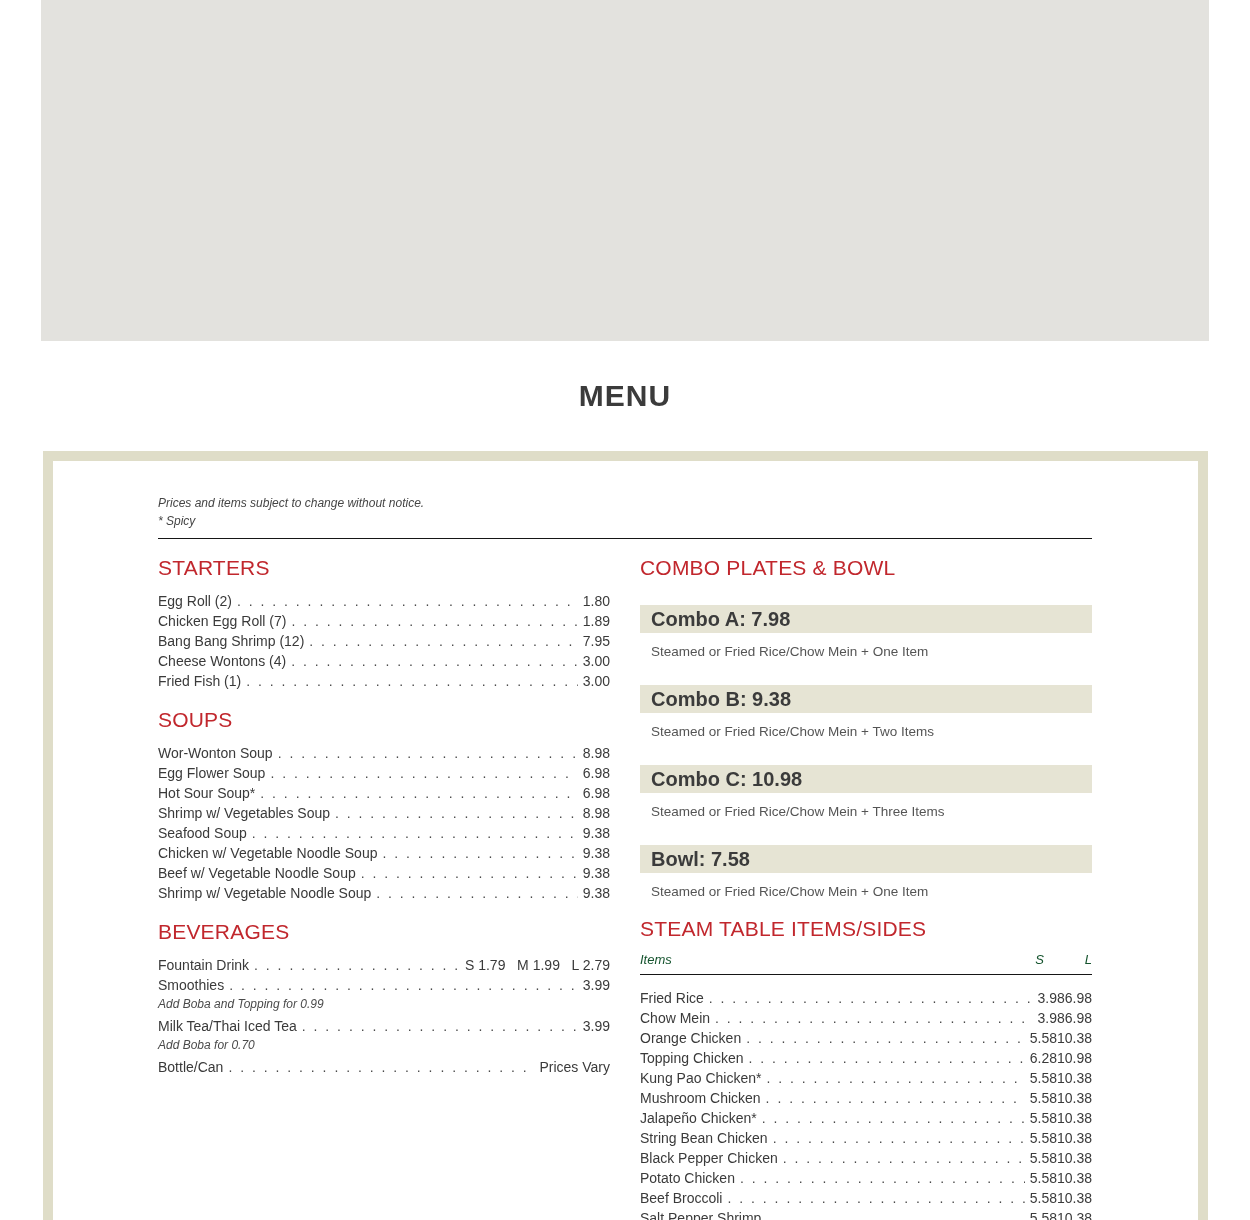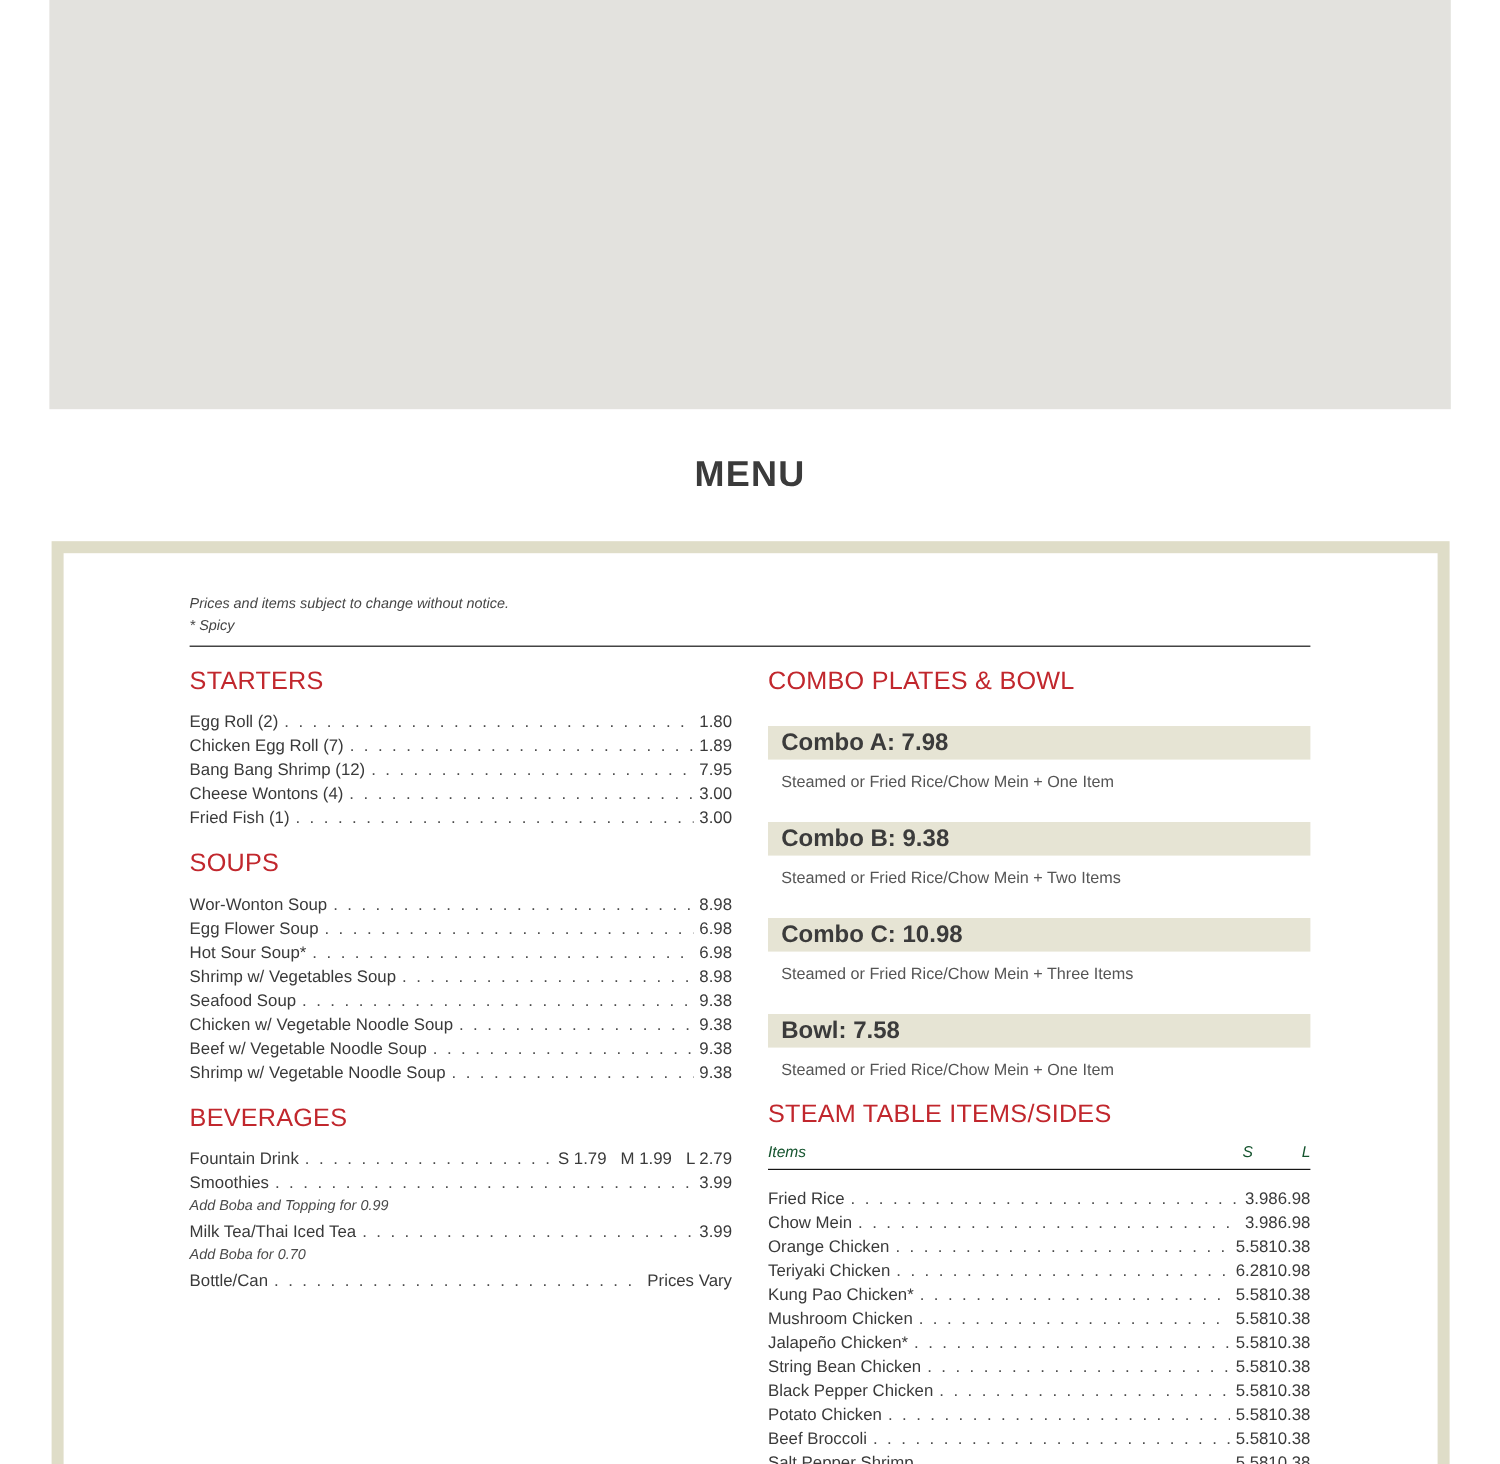--- a/index.html
+++ b/index.html
@@ -269,21 +269,21 @@
             <span class="price-s">3.98</span>
             <span class="price-l">6.98</span>
           </div>
           <div class="row">
             <span class="name">Orange Chicken</span>
             <span class="dots"></span>
             <span class="price-s">5.58</span>
             <span class="price-l">10.38</span>
           </div>
           <div class="row">
-            <span class="name">Teriyaki Chicken</span>
+            <span class="name">Topping Chicken</span>
             <span class="dots"></span>
             <span class="price-s">6.28</span>
             <span class="price-l">10.98</span>
           </div>
           <div class="row">
             <span class="name">Kung Pao Chicken*</span>
             <span class="dots"></span>
             <span class="price-s">5.58</span>
             <span class="price-l">10.38</span>
           </div>

